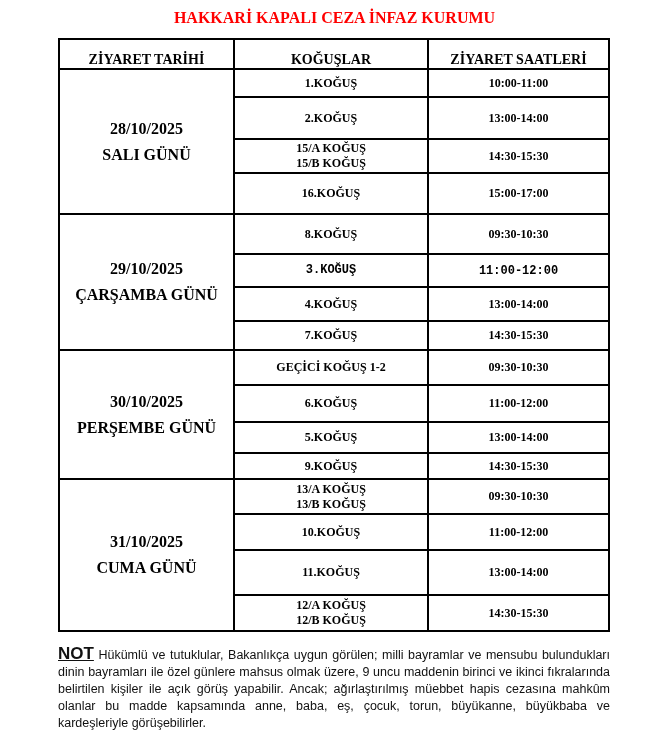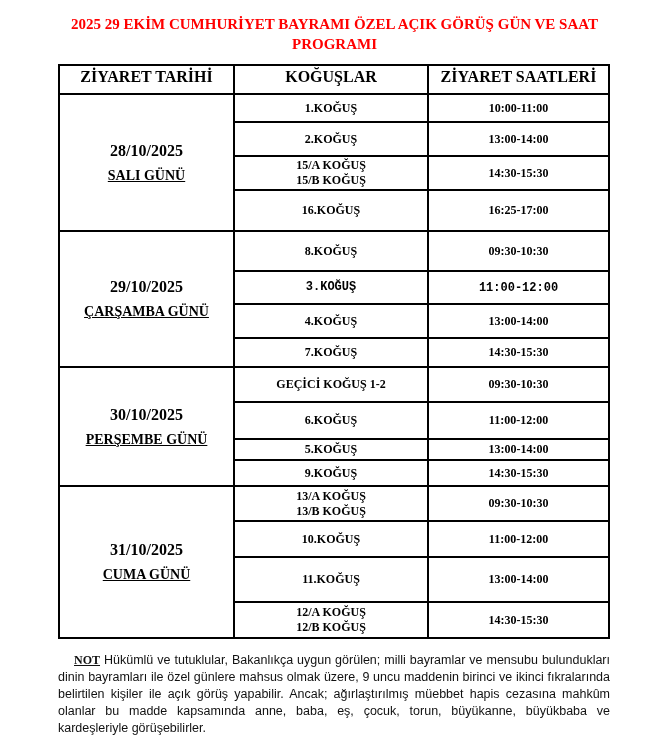--- a/index.html
+++ b/index.html
@@ -46,53 +46,52 @@
   table.schedule td {
     border: 2px solid #000000;
     text-align: center;
     vertical-align: middle;
     font-weight: bold;
     font-size: 12px;
     padding: 0;
     overflow: hidden;
   }
   table.schedule th {
-    font-size: 16px;
+    font-size: 14px;
     vertical-align: top;
-    padding-top: 2px;
+    padding-top: 12px;
   }
   .col-date  { width: 175px; }
   .col-ward  { width: 194px; }
   .col-time  { width: 181px; }
   .ward-cell { white-space: pre-line; line-height: 15px; }
   .date-line { margin-bottom: 8px; font-size: 16px; }
-  .day-line  { font-size: 14px; text-decoration: underline; }
+  .day-line  { font-size: 16px; }
   .note {
     width: 552px;
     margin: 13px 0 0 58px;
     text-align: justify;
     font-family: "Liberation Sans", sans-serif;
     font-size: 12.5px;
     line-height: 17px;
     color: #111111;
   }
   .note-label {
-    font-family: Liberation Serif, serif;
+    font-family: Liberation Sans, sans-serif;
     font-weight: bold;
     text-decoration: underline;
-    font-size: 12px;
-    margin-left: 16px;
+    font-size: 17px;
   }
 </style>
 </head>
 <body>
 
 <div class="page">
 
-  <div class="title-line2">2025 29 EKİM CUMHURİYET BAYRAMI ÖZEL AÇIK GÖRÜŞ GÜN VE SAAT PROGRAMI</div>
+  <div class="title-line1">HAKKARİ KAPALI CEZA İNFAZ KURUMU</div>
 
   <table class="schedule">
     <colgroup>
       <col class="col-date">
         <col class="col-ward">
         <col class="col-time">
     </colgroup>
     <thead>
       <tr style="height:29px;">
         <th>ZİYARET TARİHİ</th>
@@ -103,32 +102,32 @@
     <tbody>
 
       <tr style="height:28px;">
         <td rowspan="4">
           <div class="date-line">28/10/2025</div>
           <div class="day-line">SALI GÜNÜ</div>
         </td>
         <td class="ward-cell">1.KOĞUŞ</td>
         <td>10:00-11:00</td>
       </tr>
-      <tr style="height:34px;">
+      <tr style="height:42px;">
         <td class="ward-cell">2.KOĞUŞ</td>
         <td>13:00-14:00</td>
       </tr>
       <tr style="height:34px;">
         <td class="ward-cell">15/A KOĞUŞ
 15/B KOĞUŞ</td>
         <td>14:30-15:30</td>
       </tr>
       <tr style="height:41px;">
         <td class="ward-cell">16.KOĞUŞ</td>
-        <td>16:25-17:00</td>
+        <td>15:00-17:00</td>
       </tr>
 
       <tr style="height:40px;">
         <td rowspan="4">
           <div class="date-line">29/10/2025</div>
           <div class="day-line">ÇARŞAMBA GÜNÜ</div>
         </td>
         <td class="ward-cell">8.KOĞUŞ</td>
         <td>09:30-10:30</td>
       </tr>
@@ -150,21 +149,21 @@
           <div class="date-line">30/10/2025</div>
           <div class="day-line">PERŞEMBE GÜNÜ</div>
         </td>
         <td class="ward-cell">GEÇİCİ KOĞUŞ 1-2</td>
         <td>09:30-10:30</td>
       </tr>
       <tr style="height:37px;">
         <td class="ward-cell">6.KOĞUŞ</td>
         <td>11:00-12:00</td>
       </tr>
-      <tr style="height:21px;">
+      <tr style="height:31px;">
         <td class="ward-cell">5.KOĞUŞ</td>
         <td>13:00-14:00</td>
       </tr>
       <tr style="height:26px;padding-left:34px;">
         <td class="ward-cell">9.KOĞUŞ</td>
         <td>14:30-15:30</td>
       </tr>
 
       <tr style="height:35px;">
         <td rowspan="4">

